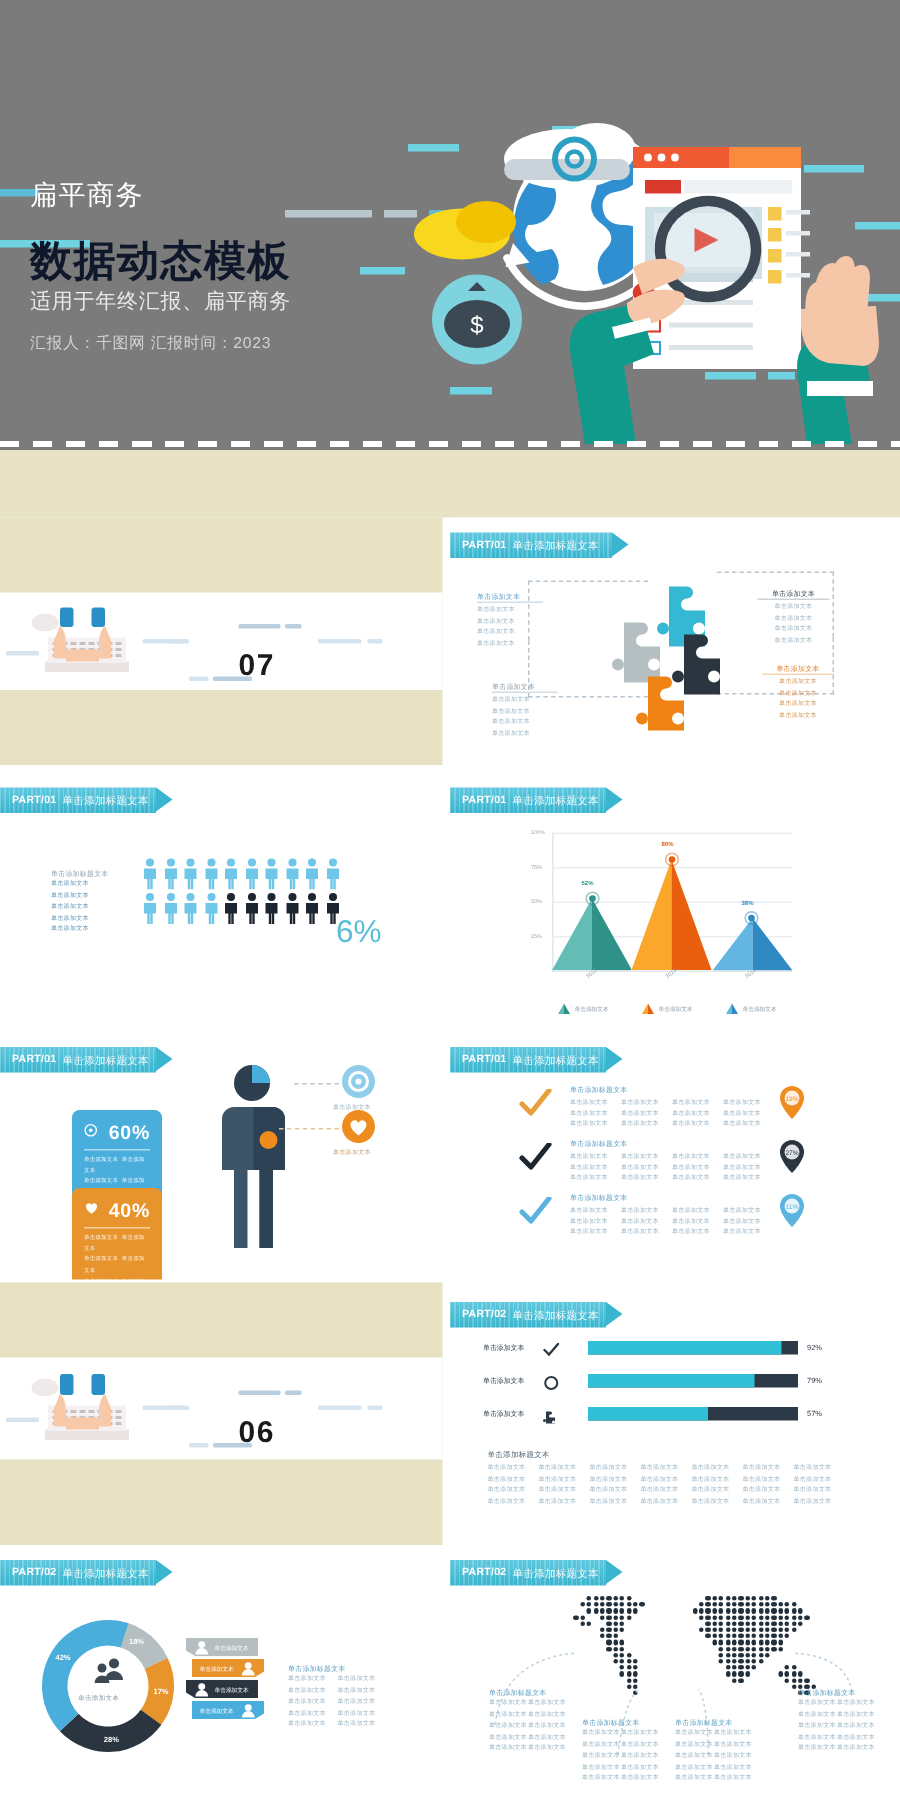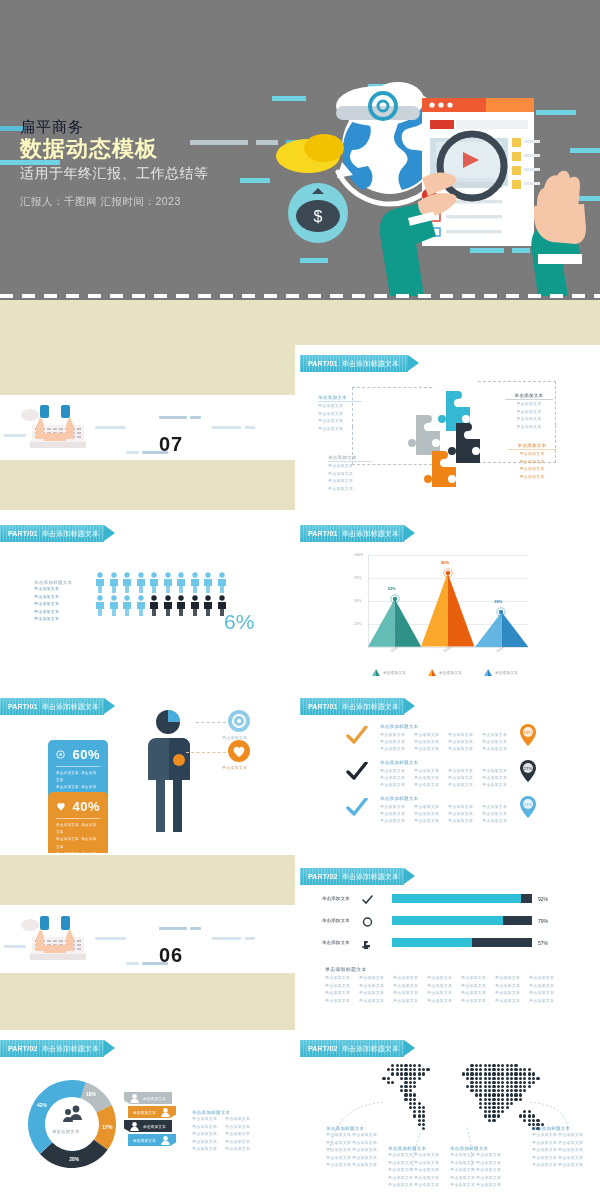--- a/index.html
+++ b/index.html
@@ -10,22 +10,22 @@
   }
   .page { position:relative; width:600px; height:1200px; }
 
   
   .hero { position:relative; width:600px; height:300px; background:#7b7b7b; overflow:hidden; }
   .logo-bar { position:absolute; left:20px; top:22px; display:flex; height:30px; }
   .logo-box { width:130px; background:#fff; display:flex; align-items:center; padding-left:11px;
               font-size:13px; color:#4a4a4a; letter-spacing:.3px; }
   .logo-search { width:34px; background:#e8502a; display:flex; align-items:center; justify-content:center; }
   .hero-text { position:absolute; left:20px; top:118px; }
-  .h-sub1 { font-size:15px; color:#0f172a; letter-spacing:1px; }
-  .h-title { font-size:22px; font-weight:bold; color:#fef9c3; letter-spacing:1px; margin-top:0; line-height:1.12; }
+  .h-sub1 { font-size:18px; color:#ffffff; letter-spacing:1px; }
+  .h-title { font-size:28px; font-weight:bold; color:#0f172a; letter-spacing:1px; margin-top:16px; line-height:1.12; }
   .h-sub2 { font-size:14px; color:#e8e8e8; margin-top:3px; letter-spacing:.5px;}
   .h-meta { font-size:10.5px; color:#d2d2d2; margin-top:12px; letter-spacing:.5px;}
   .dash { position:absolute; height:5px; }
   .hero-dashline { position:absolute; left:0; bottom:2px; width:600px; height:4px;
      background:repeating-linear-gradient(to right,#fff 0 13px, transparent 13px 22px); }
   .illus { position:absolute; left:270px; top:58px; width:330px; height:242px; }
 
   
   .band { position:absolute; left:0; width:600px; background:#e6e2c3; }
 
@@ -192,21 +192,21 @@
         <path d="M268 160 q-4 -26 6 -30 q8 -2 9 8 l0 24z" fill="#f6c6a8"></path>
         <path d="M264 160 q2 20 18 24 l24 2 q10 -2 10 -16 l-2 -24 l-50 2z" fill="#f6c6a8"></path>
         <rect x="268" y="196" width="44" height="10" fill="#ffffff"></rect>
       </svg>
     </div>
 
 
     <div class="hero-text">
       <div class="h-sub1">扁平商务</div>
       <div class="h-title">数据动态模板</div>
-      <div class="h-sub2">适用于年终汇报、工作总结等</div>
+      <div class="h-sub2">适用于年终汇报、扁平商务</div>
       <div class="h-meta">汇报人：千图网  汇报时间：2023</div>
     </div>
 
     <div class="hero-dashline"></div>
   </div>
 
   <div class="band" style="top:300px;height:45px;"></div>
   <div class="band" style="top:345px;height:165px;width:295px;"></div>
   <div class="band" style="top:855px;height:175px;width:295px;"></div>
 

